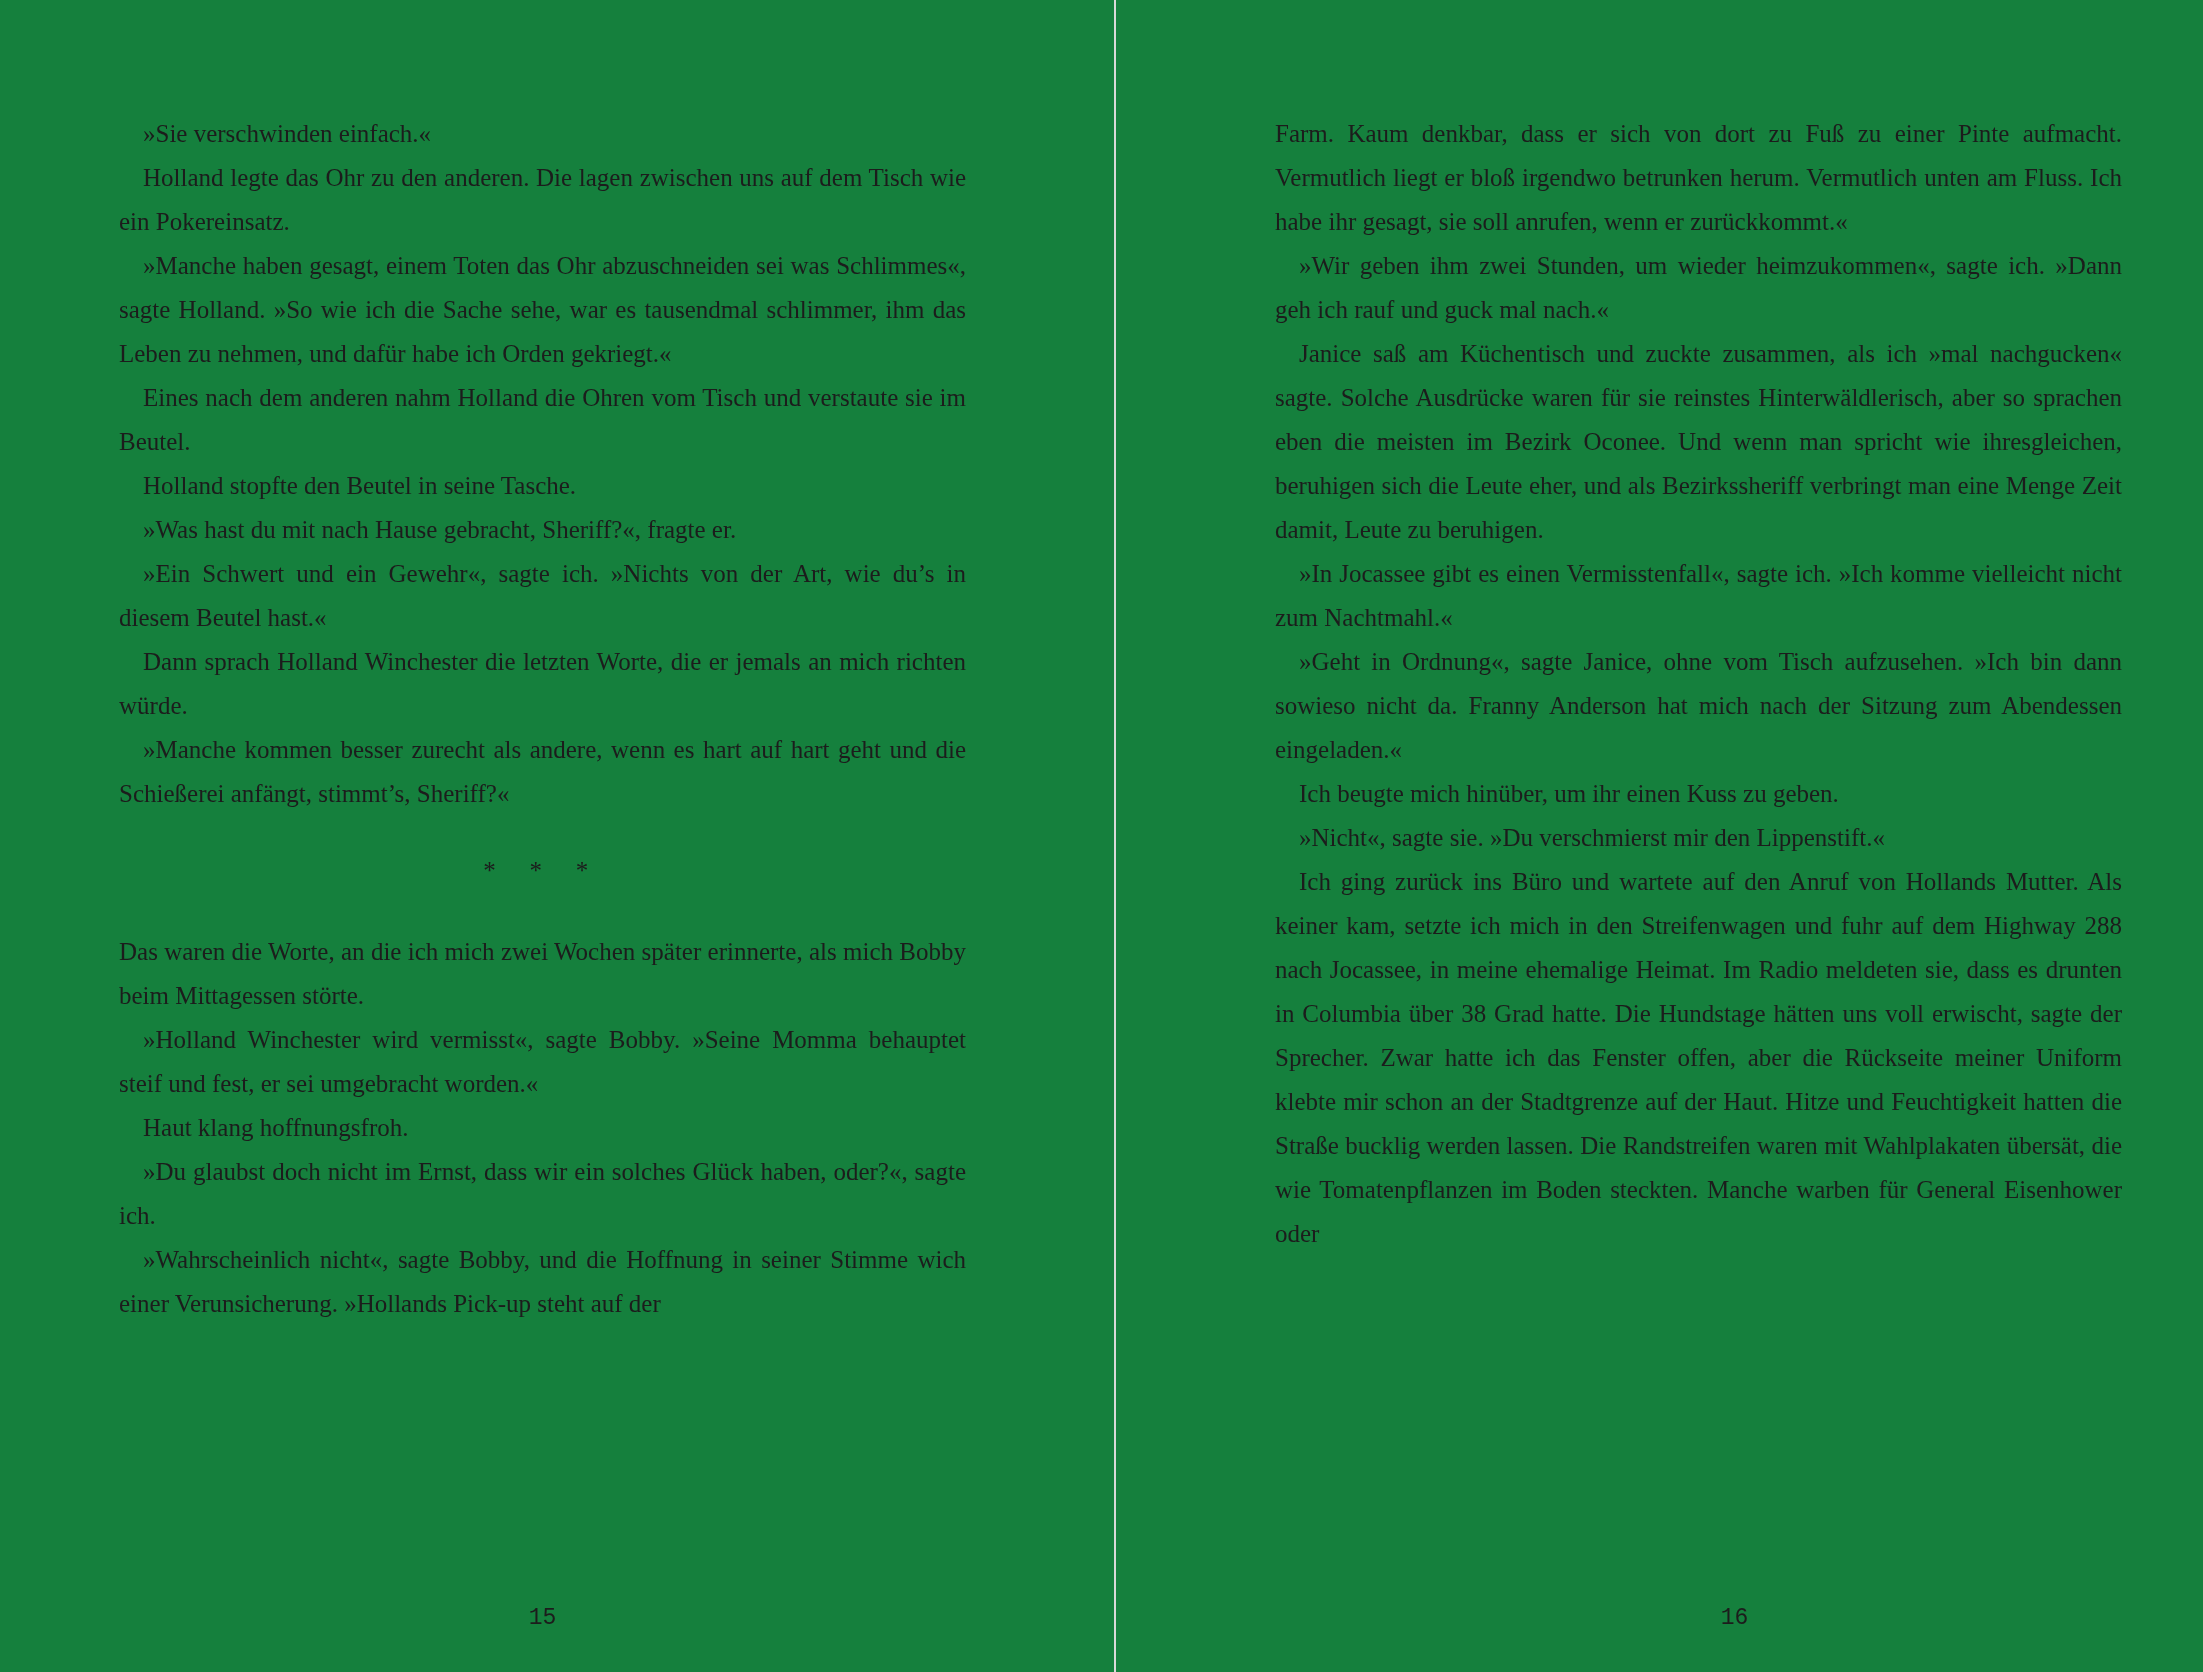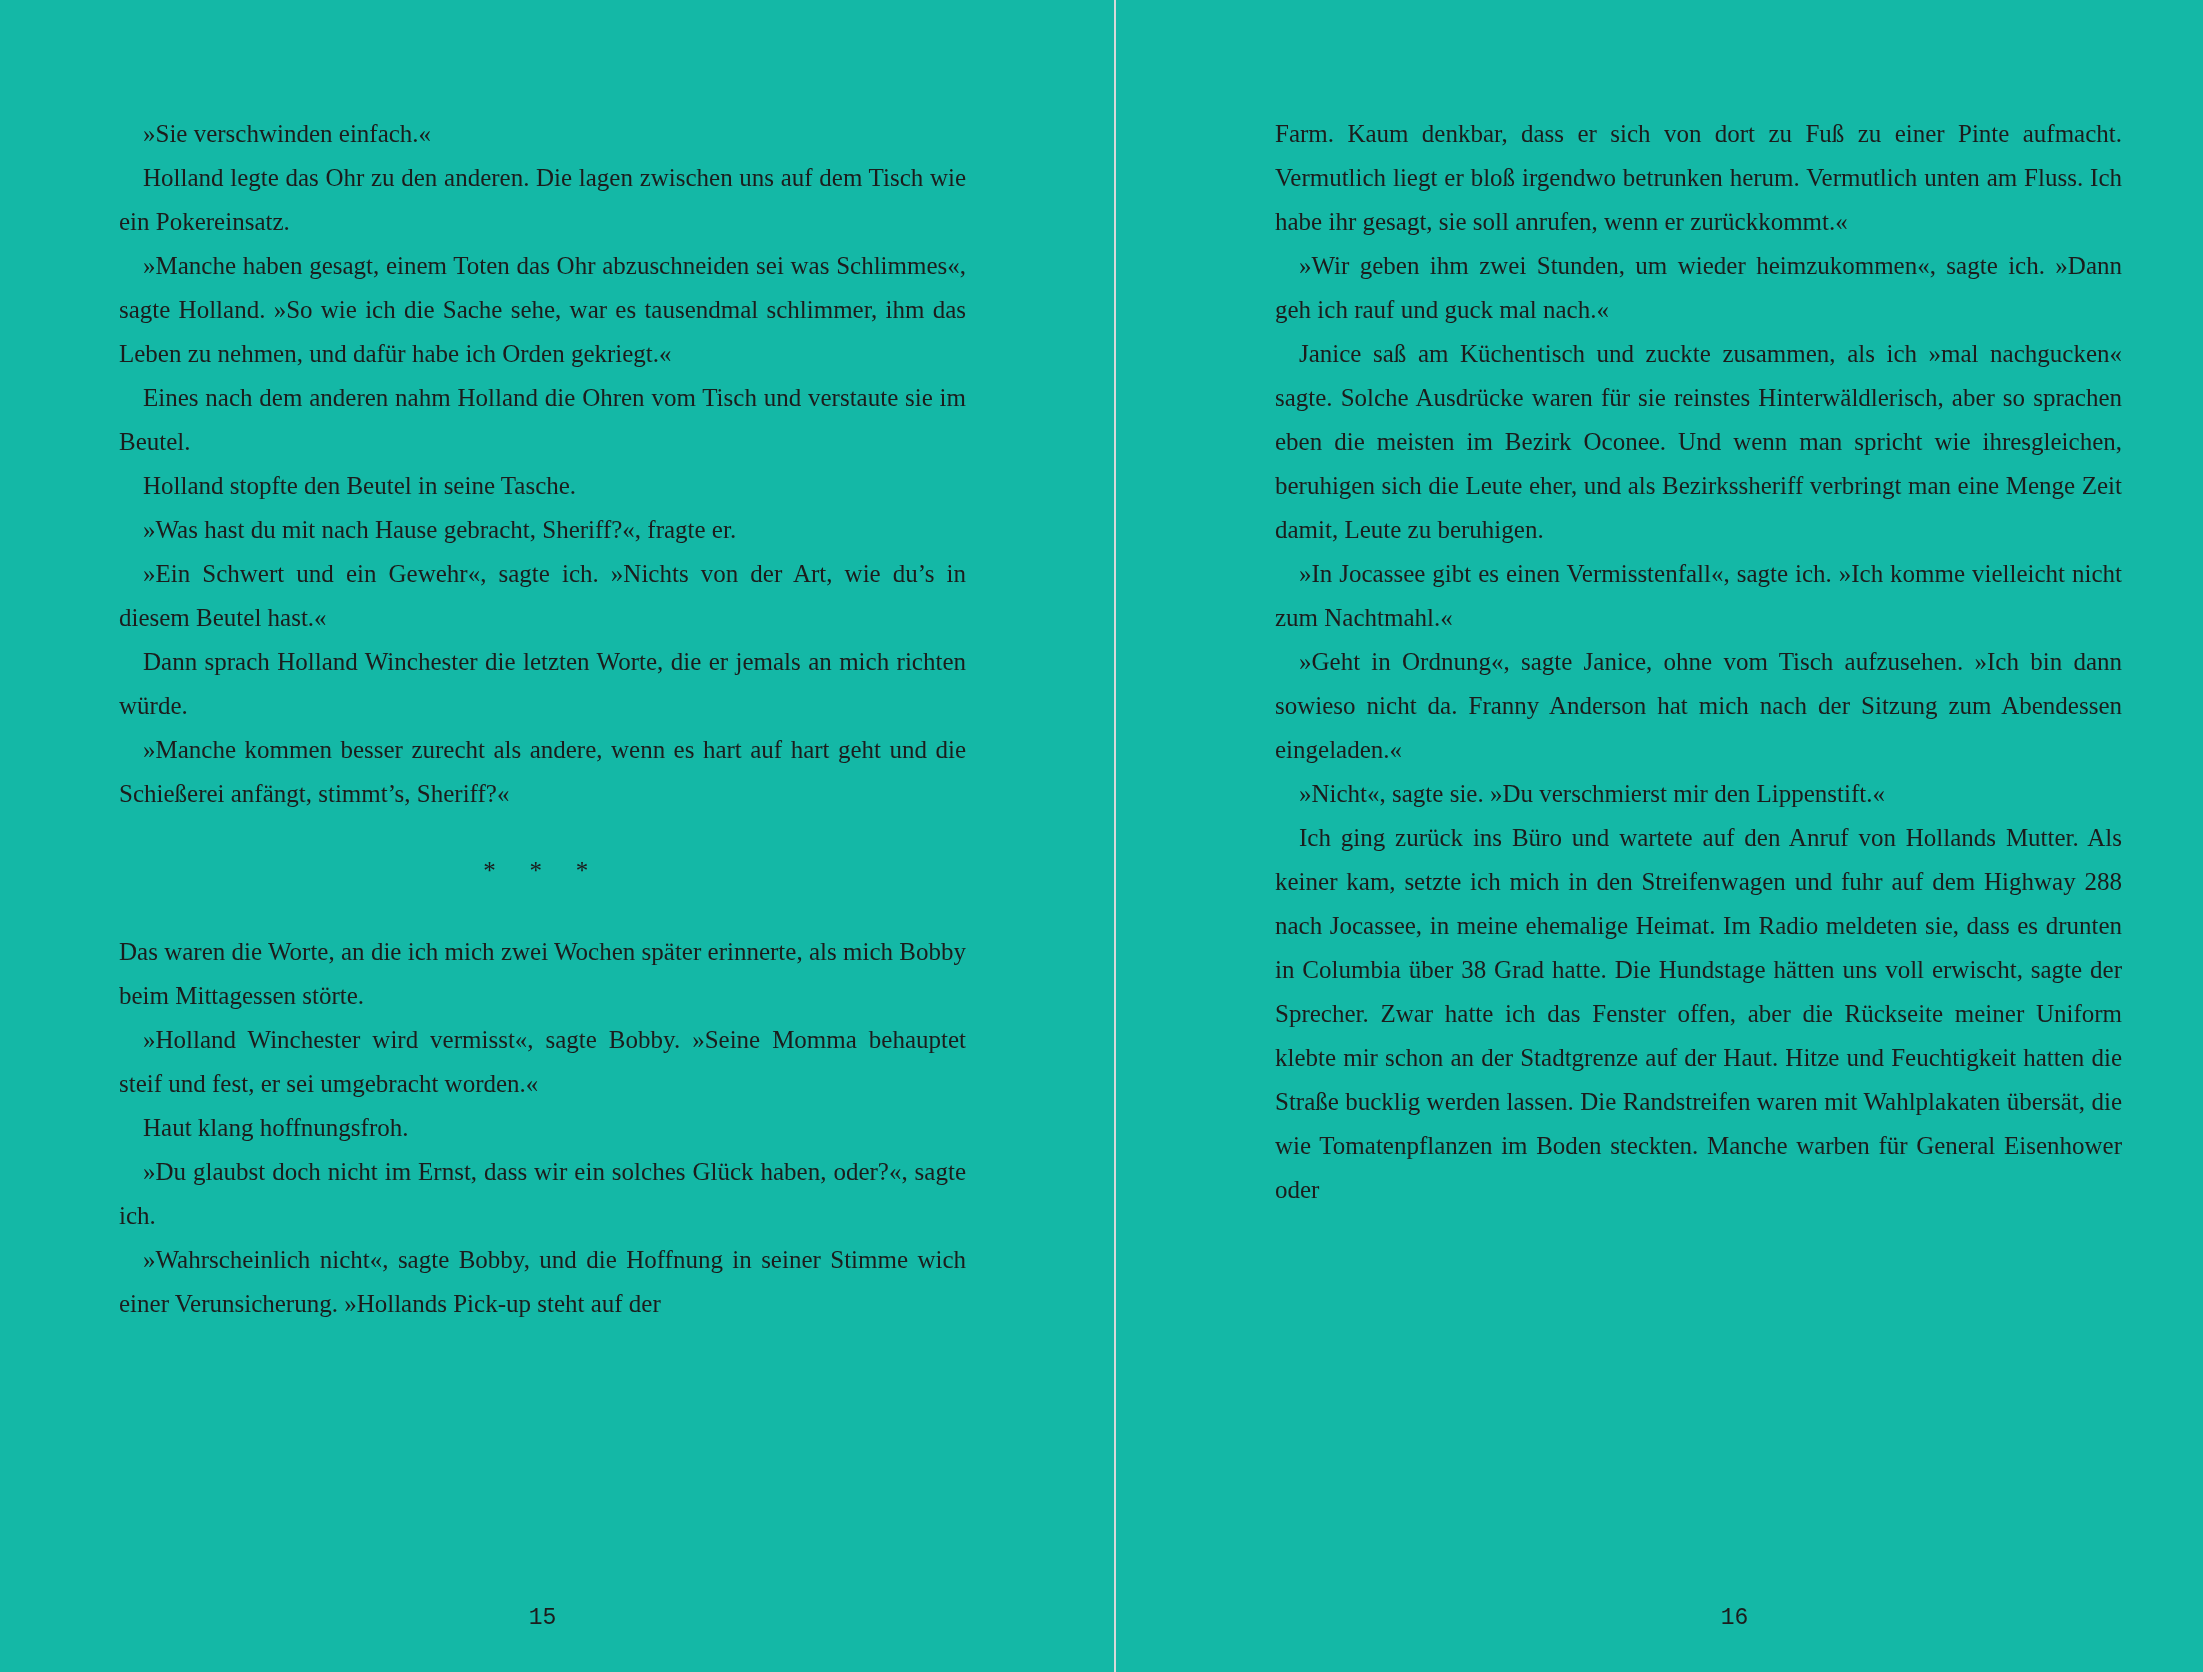--- a/index.html
+++ b/index.html
@@ -11,21 +11,21 @@
     position: relative;
     width: 2203px;
     height: 1672px;
     overflow: hidden;
     font-family: "Liberation Serif", "DejaVu Serif", serif;
     color: #1c1c1c;
   }
   .spread {
     position: absolute;
     inset: 0;
-    background: #14b8a6;
+    background: #15803d;
   }
   .gutter-line {
     position: absolute;
     left: 1114px;
     top: 0;
     width: 1.8px;
     height: 100%;
     background: #d9d9d9;
   }
   .page-text {
@@ -88,19 +88,20 @@
     <p class="para indent">»Wahrscheinlich nicht«, sagte Bobby, und die Hoffnung in seiner Stimme wich einer Verunsicherung. »Hollands Pick-up steht auf der</p>
   </div>
   <div class="page-number left">15</div>
 
   <div class="page-text right">
     <p class="para flush">Farm. Kaum denkbar, dass er sich von dort zu Fuß zu einer Pinte aufmacht. Vermutlich liegt er bloß irgendwo betrunken herum. Vermutlich unten am Fluss. Ich habe ihr gesagt, sie soll anrufen, wenn er zurückkommt.«</p>
     <p class="para indent">»Wir geben ihm zwei Stunden, um wieder heimzukommen«, sagte ich. »Dann geh ich rauf und guck mal nach.«</p>
     <p class="para indent">Janice saß am Küchentisch und zuckte zusammen, als ich »mal nachgucken« sagte. Solche Ausdrücke waren für sie reinstes Hinterwäldlerisch, aber so sprachen eben die meisten im Bezirk Oconee. Und wenn man spricht wie ihresgleichen, beruhigen sich die Leute eher, und als Bezirkssheriff verbringt man eine Menge Zeit damit, Leute zu beruhigen.</p>
     <p class="para indent">»In Jocassee gibt es einen Vermisstenfall«, sagte ich. »Ich komme vielleicht nicht zum Nachtmahl.«</p>
     <p class="para indent">»Geht in Ordnung«, sagte Janice, ohne vom Tisch aufzusehen. »Ich bin dann sowieso nicht da. Franny Anderson hat mich nach der Sitzung zum Abendessen eingeladen.«</p>
+    <p class="para indent">Ich beugte mich hinüber, um ihr einen Kuss zu geben.</p>
     <p class="para indent">»Nicht«, sagte sie. »Du verschmierst mir den Lippenstift.«</p>
     <p class="para indent">Ich ging zurück ins Büro und wartete auf den Anruf von Hollands Mutter. Als keiner kam, setzte ich mich in den Streifenwagen und fuhr auf dem Highway 288 nach Jocassee, in meine ehemalige Heimat. Im Radio meldeten sie, dass es drunten in Columbia über 38 Grad hatte. Die Hundstage hätten uns voll erwischt, sagte der Sprecher. Zwar hatte ich das Fenster offen, aber die Rückseite meiner Uniform klebte mir schon an der Stadtgrenze auf der Haut. Hitze und Feuchtigkeit hatten die Straße bucklig werden lassen. Die Randstreifen waren mit Wahlplakaten übersät, die wie Tomatenpflanzen im Boden steckten. Manche warben für General Eisenhower oder</p>
   </div>
   <div class="page-number right">16</div>
 
 </div>
 
 
 </body></html>

